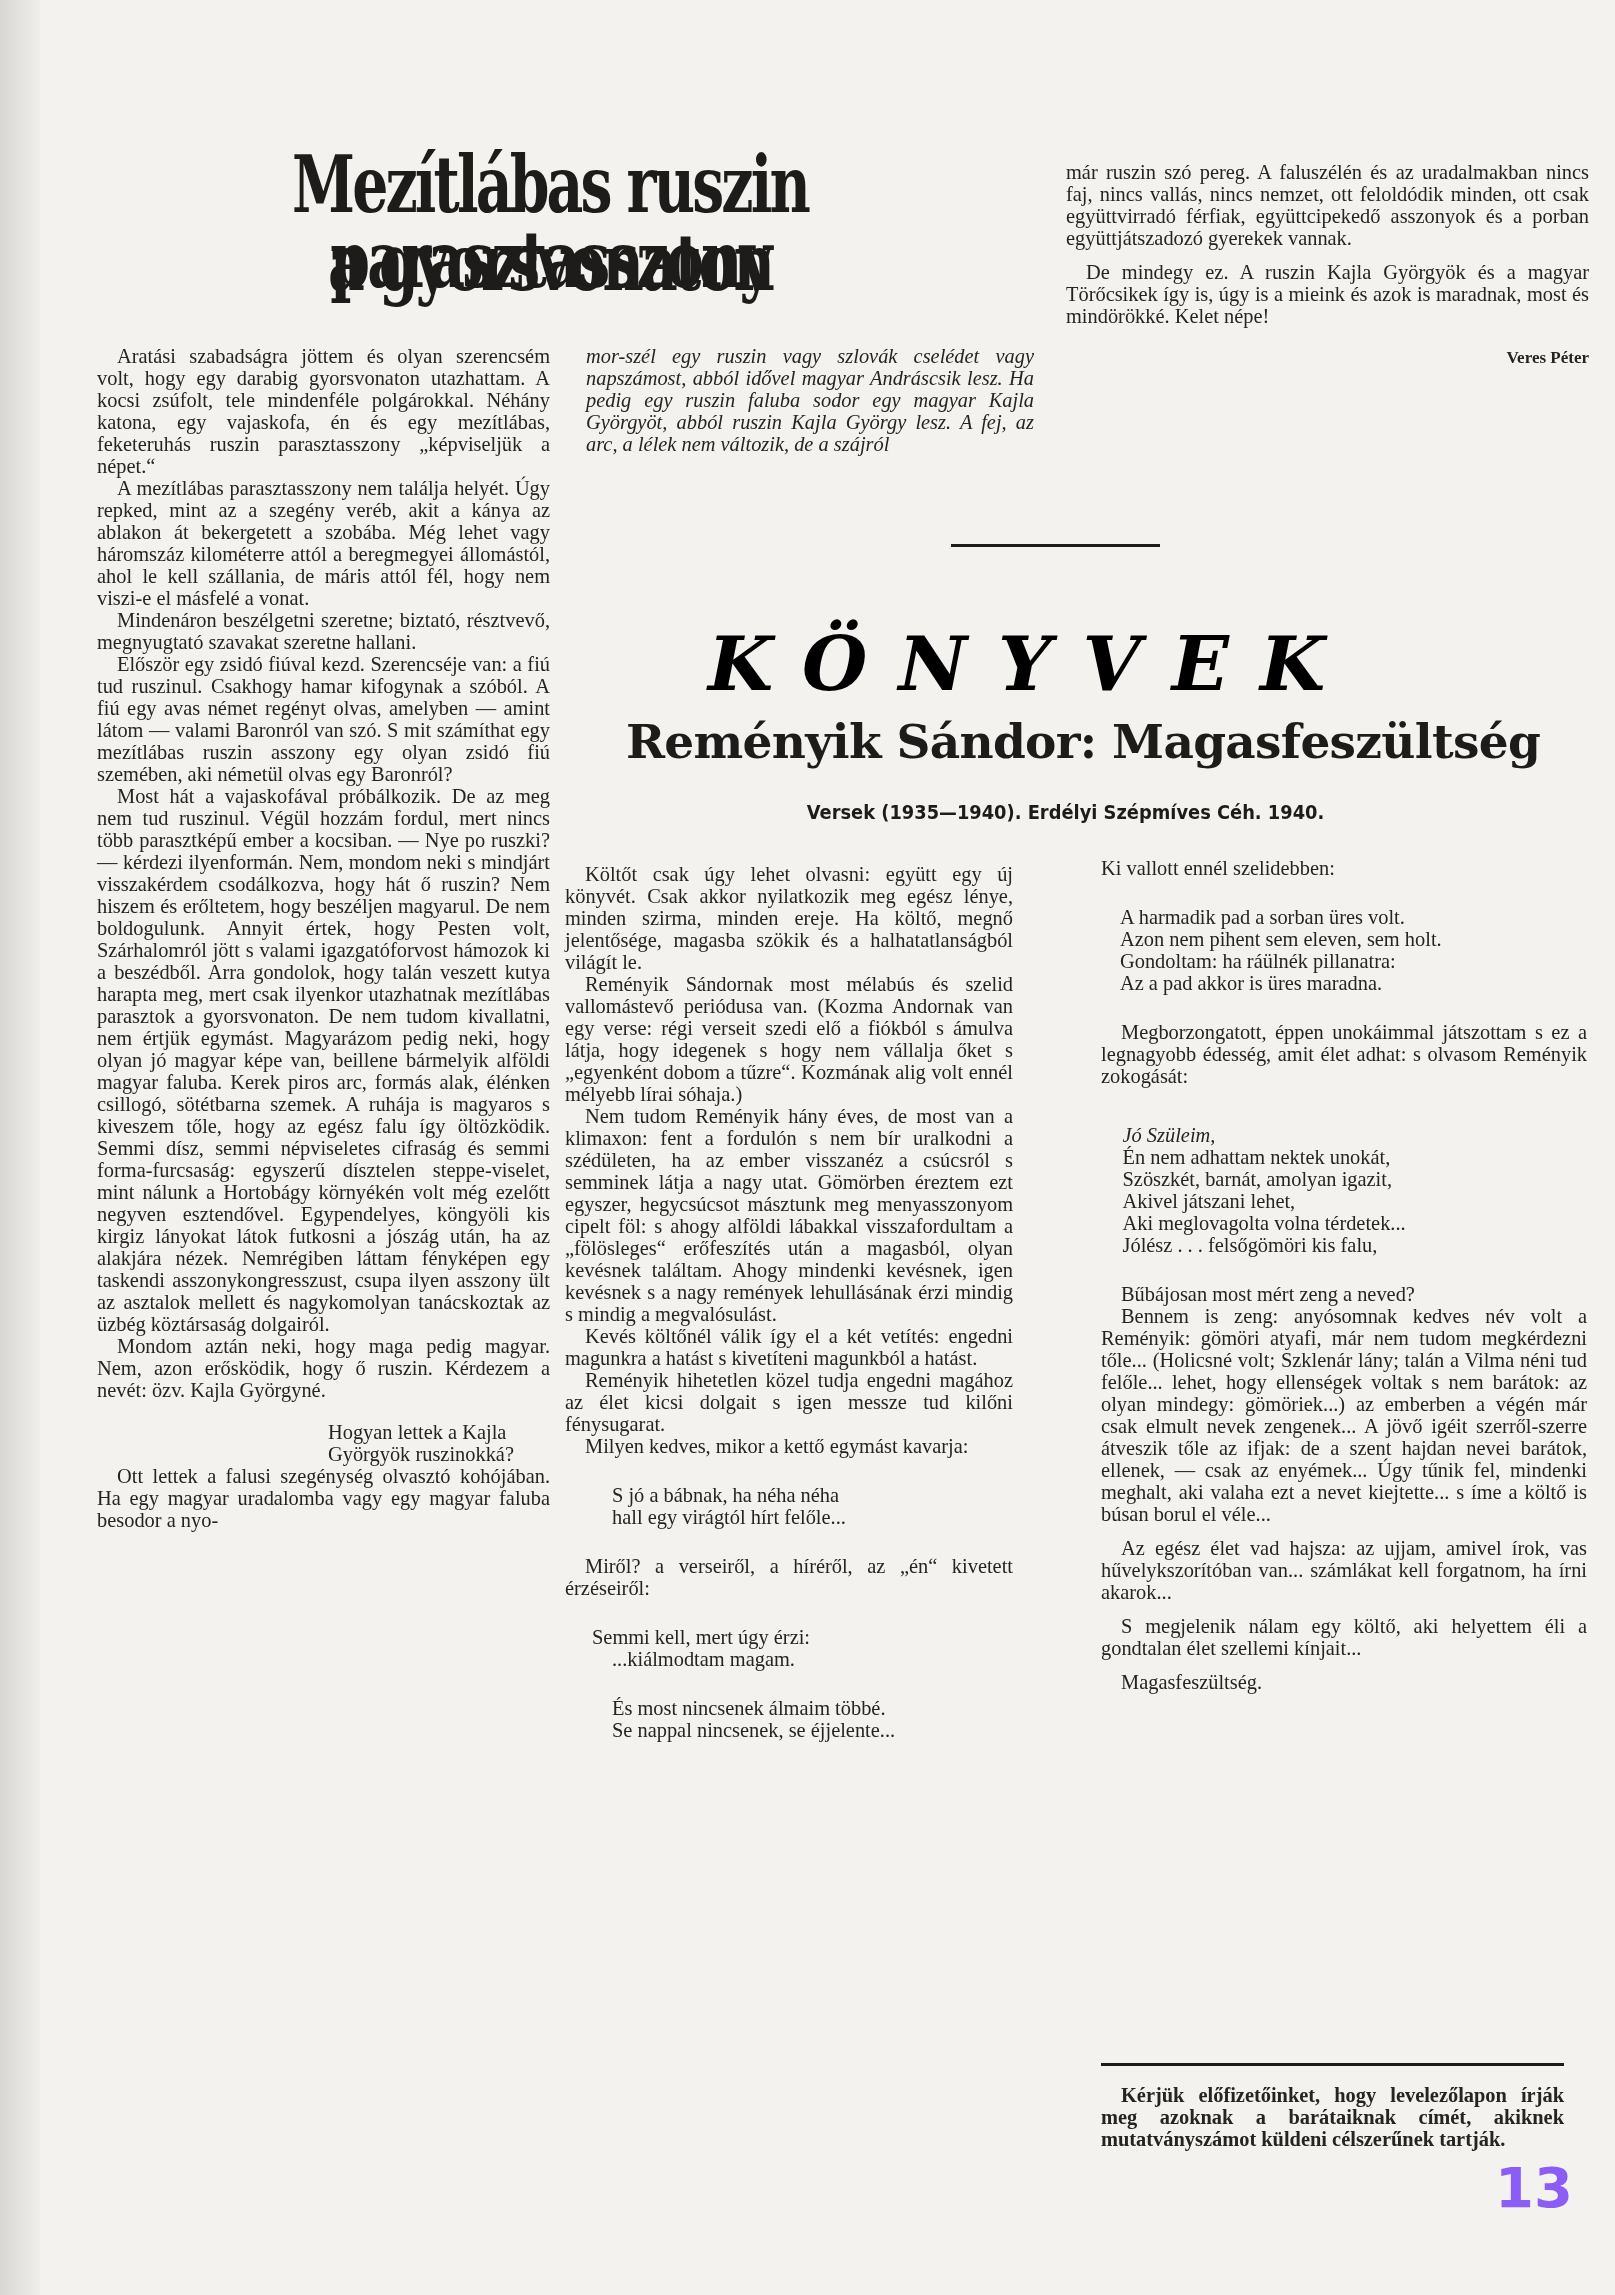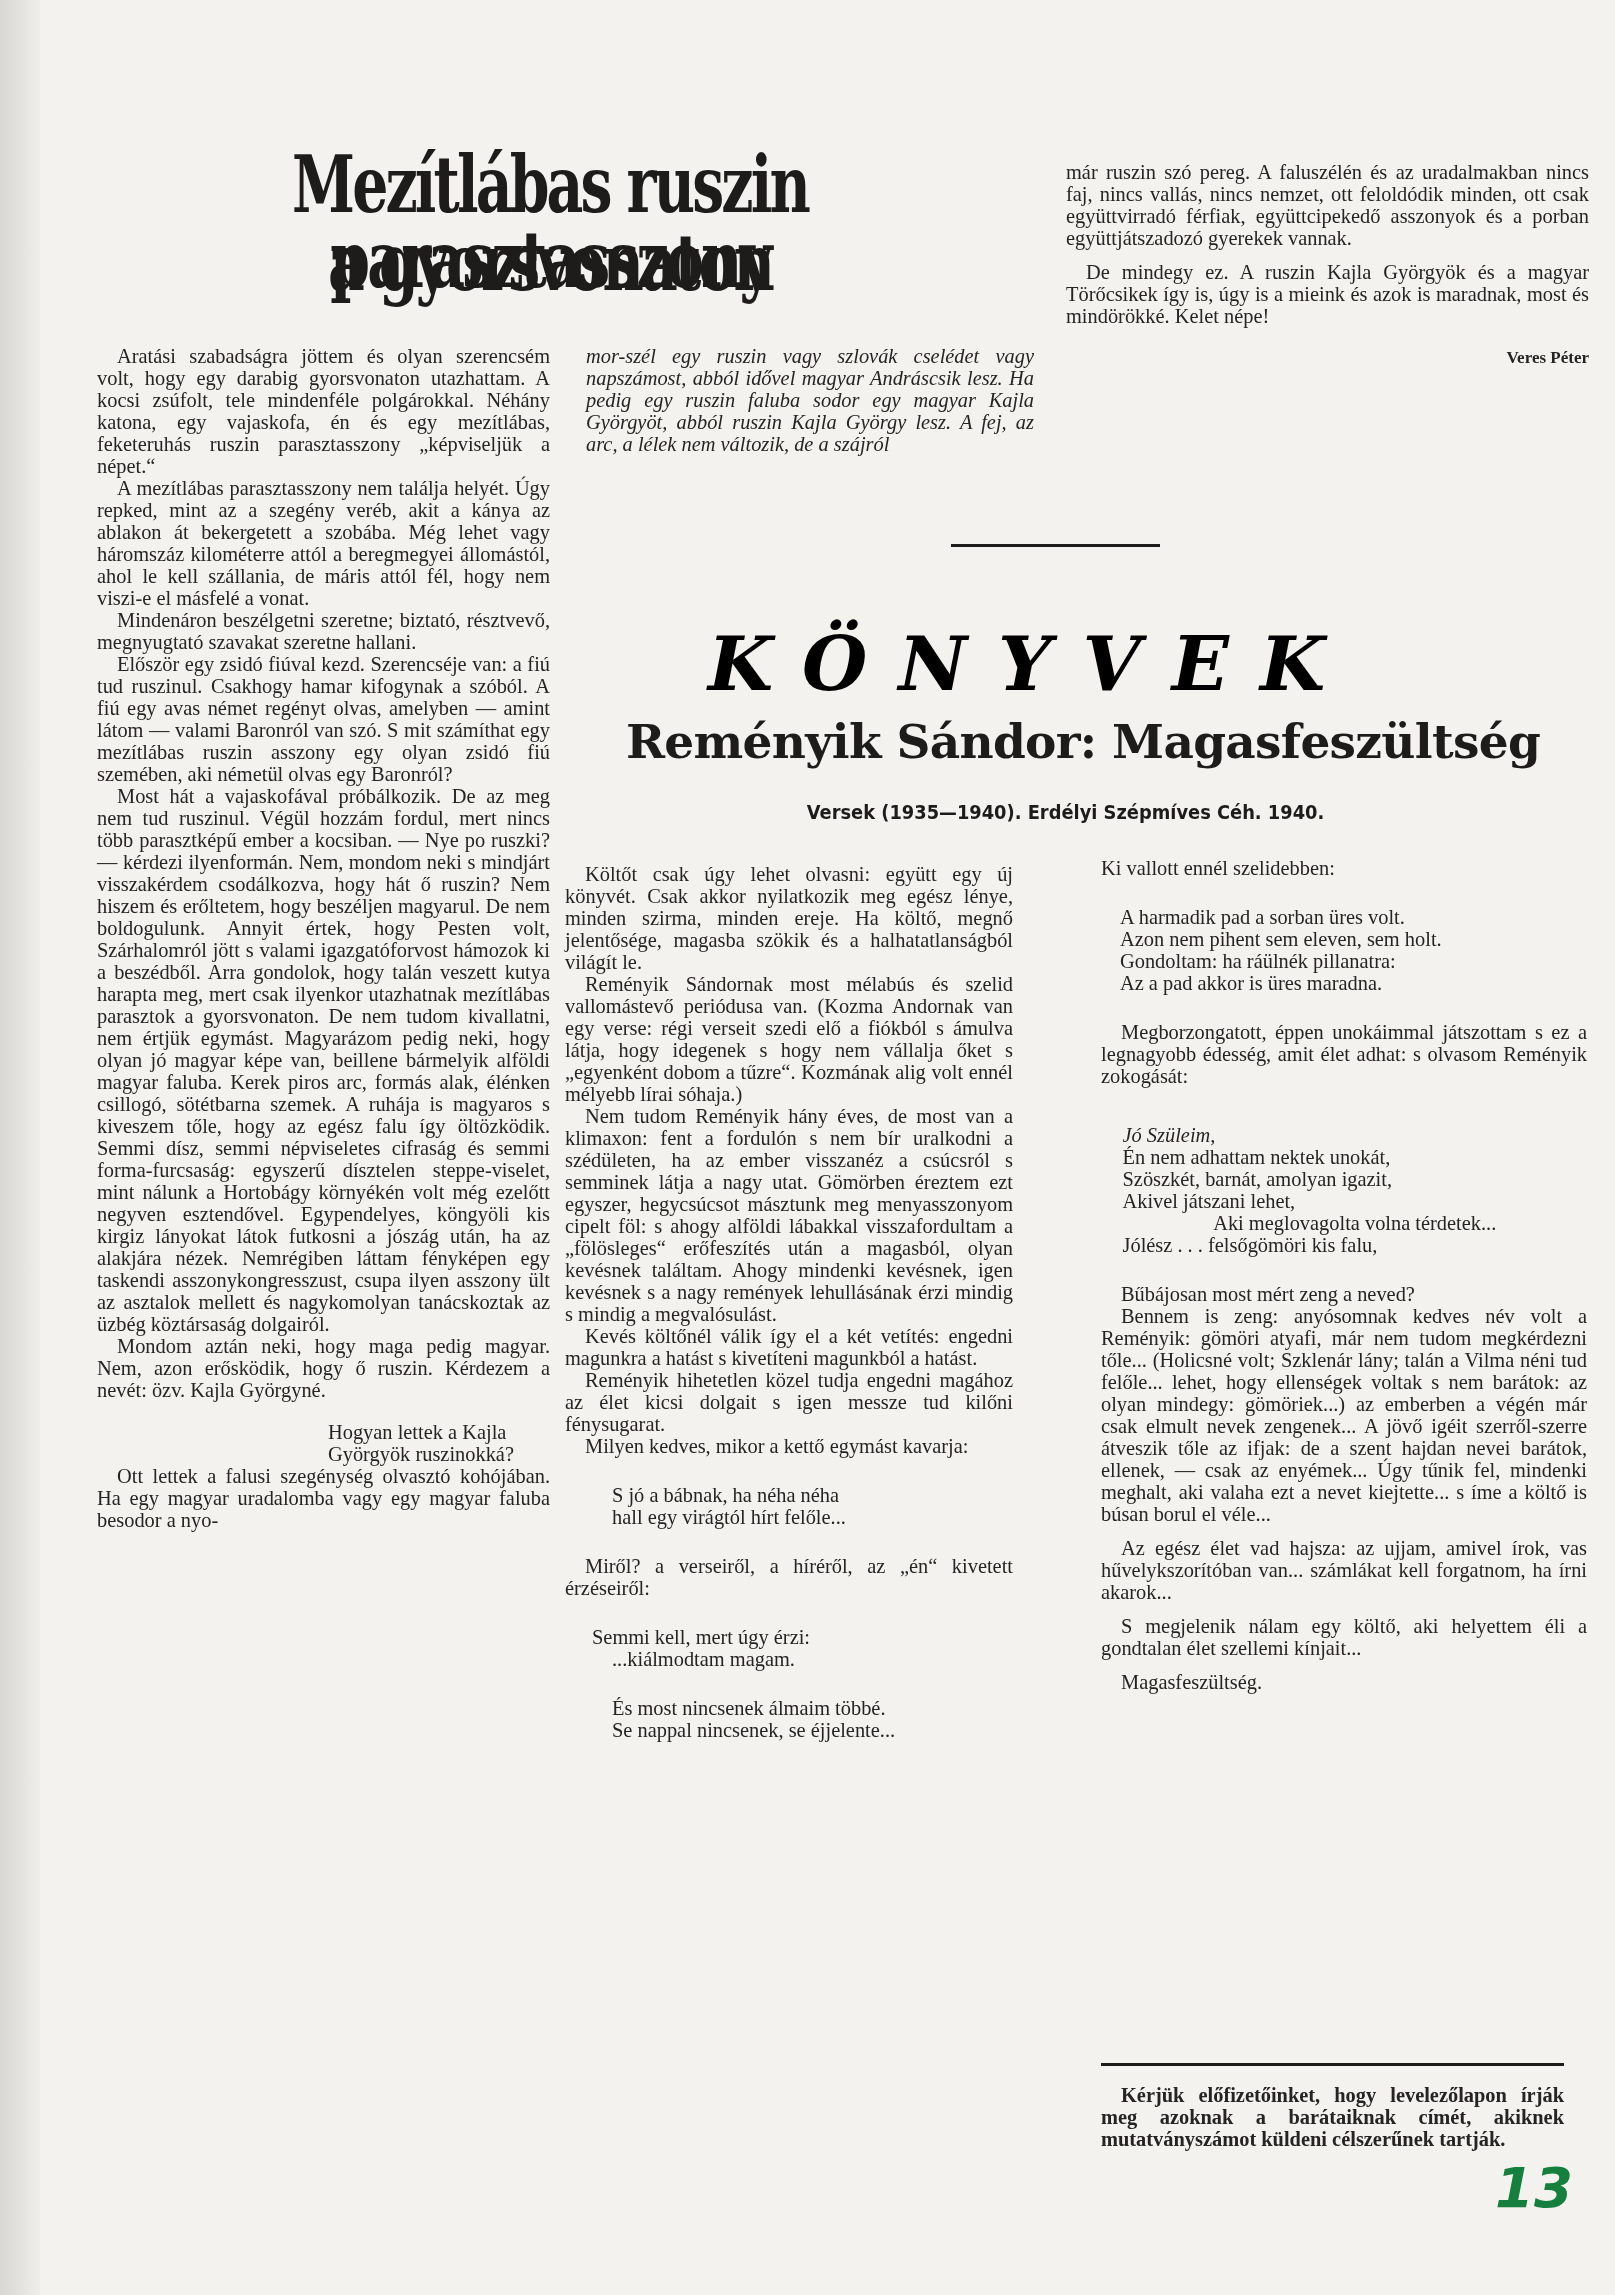--- a/index.html
+++ b/index.html
@@ -43,21 +43,21 @@
     position:absolute; left:764px; width:603px; top:801px; text-align:center;
     font-family:"DejaVu Sans",sans-serif; font-weight:bold; font-size:19.4px;
     transform:scaleX(0.92); color:#1e1c1a;
   }
   .signature {
     font-weight:bold; text-align:right; font-size:17px;
   }
   .notice p { text-indent:20px; font-weight:bold; margin:0; }
   .pagenum {
     position:absolute; left:1495px; top:2155px; font-family:"DejaVu Sans",sans-serif;
-    font-weight:bold; font-style:italic; font-size:56px; color:#15803d;
+    font-weight:bold; font-size:56px; color:#8b5cf6;
   }
 </style>
 </head>
 <body>
 
 <div class="scan-edge"></div>
 
 <div class="title" style="top:147px;">Mezítlábas ruszin parasztasszony</div>
 <div class="title" style="top:225px;">a gyorsvonaton</div>
 
@@ -115,21 +115,21 @@
     <p class="verse" style="padding-left:19px;">Azon nem pihent sem eleven, sem holt.</p>
     <p class="verse" style="padding-left:19px;">Gondoltam: ha ráülnék pillanatra:</p>
     <p class="verse" style="padding-left:19px;">Az a pad akkor is üres maradna.</p>
   </div>
   <p style="margin-top:27px;">Megborzongatott, éppen unokáimmal játszottam s ez a legnagyobb édesség, amit élet adhat: s olvasom Reményik zokogását:</p>
   <div style="margin-top:37px;">
     <p class="verse" style="padding-left:21.5px;font-style:italic;">Jó Szüleim,</p>
     <p class="verse" style="padding-left:21.5px;">Én nem adhattam nektek unokát,</p>
     <p class="verse" style="padding-left:21.5px;">Szöszkét, barnát, amolyan igazit,</p>
     <p class="verse" style="padding-left:21.5px;">Akivel játszani lehet,</p>
-    <p class="verse" style="padding-left:21.5px;text-align:center;">Aki meglovagolta volna térdetek...</p>
+    <p class="verse" style="padding-left:21.5px;">Aki meglovagolta volna térdetek...</p>
     <p class="verse" style="padding-left:21.5px;">Jólész . . . felsőgömöri kis falu,</p>
   </div>
   <p style="margin-top:27px;">Bűbájosan most mért zeng a neved?</p>
   <p>Bennem is zeng: anyósomnak kedves név volt a Reményik: gömöri atyafi, már nem tudom megkérdezni tőle... (Holicsné volt; Szklenár lány; talán a Vilma néni tud felőle... lehet, hogy ellenségek voltak s nem barátok: az olyan mindegy: gömöriek...) az emberben a végén már csak elmult nevek zengenek... A jövő igéit szerről-szerre átveszik tőle az ifjak: de a szent hajdan nevei barátok, ellenek, — csak az enyémek... Úgy tűnik fel, mindenki meghalt, aki valaha ezt a nevet kiejtette... s íme a költő is búsan borul el véle...</p>
   <p class="gap">Az egész élet vad hajsza: az ujjam, amivel írok, vas hűvelykszorítóban van... számlákat kell forgatnom, ha írni akarok...</p>
   <p class="gap">S megjelenik nálam egy költő, aki helyettem éli a gondtalan élet szellemi kínjait...</p>
   <p class="gap">Magasfeszültség.</p>
 </div>
 
 <div class="rule" style="left:1101px; top:2063px; width:463px; height:3.4px;"></div>

